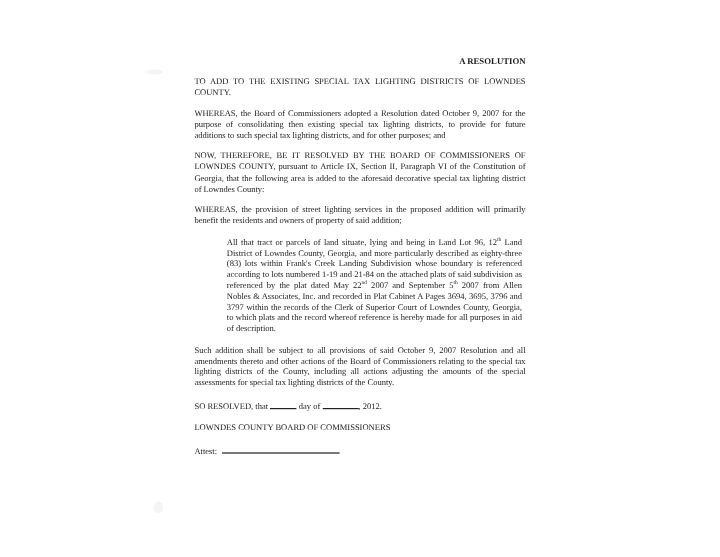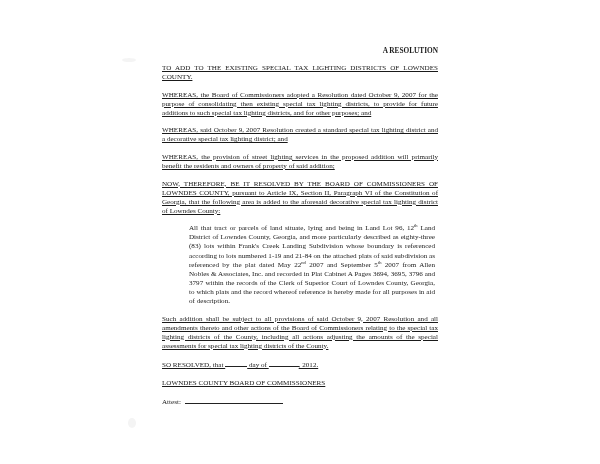--- a/index.html
+++ b/index.html
@@ -1,41 +1,40 @@
 <!DOCTYPE html>
 <html><head>
   <meta charset="utf-8">
   <style>
     html, body { margin:0; padding:0; }
     body { width:600px; height:464px; background:#ffffff; position:relative; overflow:hidden;
       font-family:"Liberation Serif", "DejaVu Serif", serif; color:#1a1a1a; }
     .page { position:absolute; left:162px; top:46px; width:276px; font-size:7.1px; line-height:9.1px; }
     .title { text-align:right; font-weight:bold; font-size:7.3px; margin:0 0 9px 0; }
-    .p { margin:0 0 8.4px 0; text-align:justify;text-decoration:underline; }
+    .p { margin:0 0 8.4px 0; text-align:justify; }
     .indent { margin:0 0 8.4px 0; padding-left:27px; padding-right:3px; text-align:justify; }
     sup { font-size:4.5px; line-height:0; vertical-align:super; }
     .blank { display:inline-block; border-bottom:0.8px solid #222; height:7px; vertical-align:baseline; }
     .sig-line { display:inline-block; border-bottom:0.8px solid #222; width:98px; height:7px; margin-left:4px; }
     .smudge { position:absolute; background:#ececec; border-radius:50%; opacity:0.6; }
   </style>
 </head>
 <body>
 
 <div class="smudge" style="left:122px;top:58px;width:14px;height:4px;"></div>
 <div class="smudge" style="left:128px;top:418px;width:8px;height:10px;"></div>
 
 <div class="page">
   <div class="title">A RESOLUTION</div>
   <div class="p">TO ADD TO THE EXISTING SPECIAL TAX LIGHTING DISTRICTS OF LOWNDES COUNTY.</div>
 
   <div class="p">WHEREAS, the Board of Commissioners adopted a Resolution dated October 9, 2007 for the purpose of consolidating then existing special tax lighting districts, to provide for future additions to such special tax lighting districts, and for other purposes; and</div>
-  <div class="p">WHEREAS, said October 9, 2007 Resolution created a standard special tax lighting district and a decorative special tax lighting district; and</div>
+  <div class="p">NOW, THEREFORE, BE IT RESOLVED BY THE BOARD OF COMMISSIONERS OF LOWNDES COUNTY, pursuant to Article IX, Section II, Paragraph VI of the Constitution of Georgia, that the following area is added to the aforesaid decorative special tax lighting district of Lowndes County:</div>
+
   <div class="p">WHEREAS, the provision of street lighting services in the proposed addition will primarily benefit the residents and owners of property of said addition;</div>
-
-  <div class="p">NOW, THEREFORE, BE IT RESOLVED BY THE BOARD OF COMMISSIONERS OF LOWNDES COUNTY, pursuant to Article IX, Section II, Paragraph VI of the Constitution of Georgia, that the following area is added to the aforesaid decorative special tax lighting district of Lowndes County:</div>
 
   <div class="indent"><span>All that tract or parcels of land situate, lying and being in Land Lot 96, 12</span><sup>th</sup><span> Land District of Lowndes County, Georgia, and more particularly described as eighty-three (83) lots within Frank's Creek Landing Subdivision whose boundary is referenced according to lots numbered 1-19 and 21-84 on the attached plats of said subdivision as referenced by the plat dated May 22</span><sup>nd</sup><span> 2007 and September 5</span><sup>th</sup><span> 2007 from Allen Nobles &amp; Associates, Inc. and recorded in Plat Cabinet A Pages 3694, 3695, 3796 and 3797 within the records of the Clerk of Superior Court of Lowndes County, Georgia, to which plats and the record whereof reference is hereby made for all purposes in aid of description.</span></div>
 
   <div class="p">Such addition shall be subject to all provisions of said October 9, 2007 Resolution and all amendments thereto and other actions of the Board of Commissioners relating to the special tax lighting districts of the County, including all actions adjusting the amounts of the special assessments for special tax lighting districts of the County.</div>
 
   <div class="p"><span>SO RESOLVED, that </span><span class="blank" style="width:22px"></span><span> day of </span><span class="blank" style="width:30px"></span><span>, 2012.</span></div>
 
   <div class="p">LOWNDES COUNTY BOARD OF COMMISSIONERS</div>
 
   <div style="margin-top:2px;"><span>Attest:</span><span class="sig-line"></span></div>

